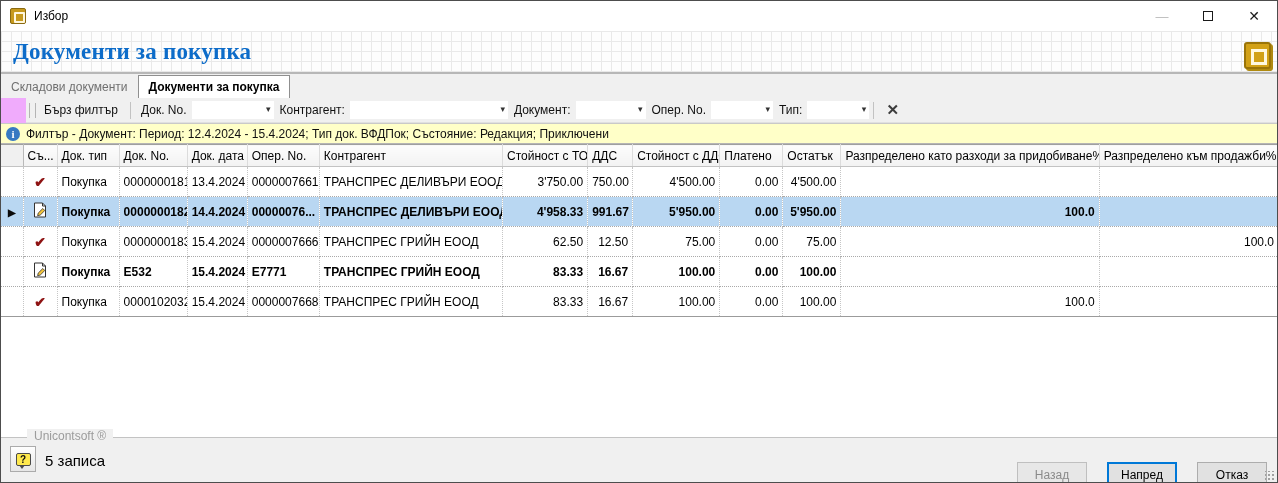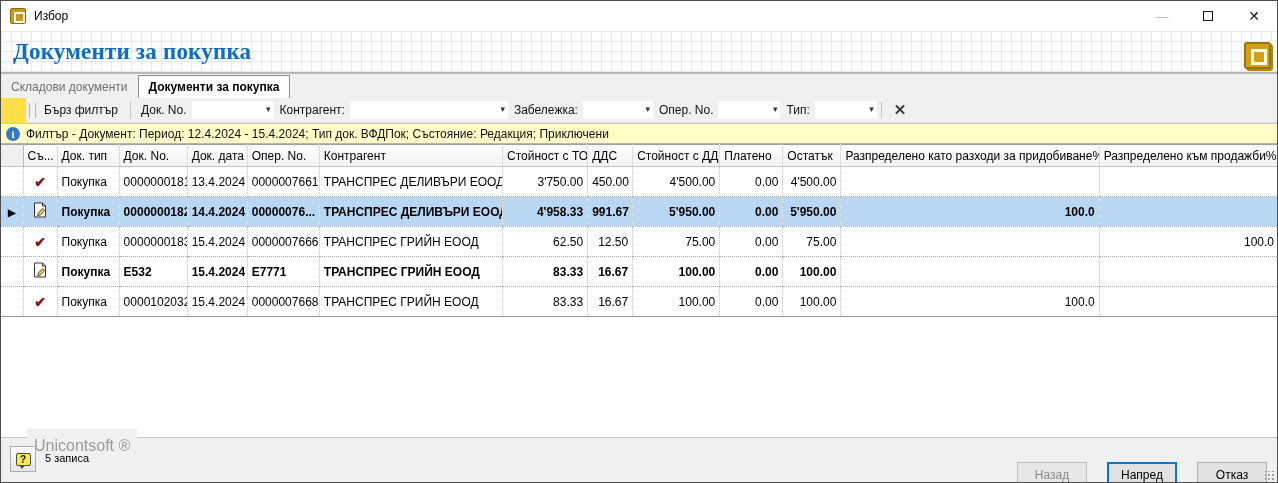--- a/index.html
+++ b/index.html
@@ -1,17 +1,17 @@
 <!DOCTYPE html>
 <html><head>
 <meta charset="utf-8">
 <style>
   * { margin:0; padding:0; box-sizing:border-box; }
   html,body { width:1278px; height:483px; font-family:"Liberation Sans", sans-serif; background:#e8e8e8; }
-  .window { position:relative; width:1278px; height:483px; background:#fde047; border:1px solid #4d4d4d; overflow:hidden; }
+  .window { position:relative; width:1278px; height:483px; background:#f0abfc; border:1px solid #4d4d4d; overflow:hidden; }
 
   
   .titlebar { height:30px; background:#ffffff; display:flex; align-items:center; }
   .titlebar .app-ico { width:16px; height:16px; margin:0 8px 0 9px; position:relative; background:#c79a1e; border:1px solid #8a6a10; border-radius:2px; }
   .titlebar .app-ico::after { content:""; position:absolute; left:3px; top:3px; width:7px; height:7px; border:2px solid #fff7dd; border-radius:1px; }
   .titlebar .title { font-size:12px; color:#000; }
   .win-controls { margin-left:auto; display:flex; height:30px; }
   .win-btn { width:46px; height:30px; display:flex; align-items:center; justify-content:center; font-size:13px; color:#1a1a1a; cursor:pointer; }
   .win-btn.min { color:#b9b9b9; }
   .win-btn.max span { display:block; width:10px; height:10px; border:1.5px solid #1a1a1a; }
@@ -56,25 +56,25 @@
   tr.sel td { background:#b9d7f2; }
   tr.bold td { font-weight:bold; }
   tr.lastline td { border-bottom:1px solid #9b9b9b; }
   .tri { font-size:10px; color:#0a0a0a; }
   .chk { color:#8e1313; font-size:14px; font-weight:bold; }
 
   
   .fillarea { background:#ffffff; height:120px; }
   .footer { position:relative; height:46px; background:#f0f0f0; }
   .legendline { position:absolute; top:0; left:0; right:0; height:1px; background:#c3c3c3; }
-  .legend { position:absolute; top:-8px; left:26px; background:#f0f0f0; padding:8px 7px; font-size:16px; color:#9b9b9b; }
+  .legend { position:absolute; top:-8px; left:26px; background:#f0f0f0; padding:0 7px; font-size:12px; color:#9b9b9b; }
   .help-btn { position:absolute; left:9px; top:9px; width:26px; height:26px; background:linear-gradient(#fefefe,#e6e6e6); border:1px solid #ababab; display:flex; align-items:center; justify-content:center; cursor:pointer; }
   .qmark { width:15px; height:13px; background:#ffe94d; border:1px solid #4a4a4a; border-radius:2px; font-size:10px; font-weight:bold; color:#111; text-align:center; line-height:12px; position:relative; }
   .qmark::after { content:""; position:absolute; left:2px; bottom:-4px; border-left:3px solid transparent; border-right:3px solid transparent; border-top:4px solid #4a4a4a; }
-  .records { position:absolute; left:44px; top:15px; font-size:11px; color:#000; }
+  .records { position:absolute; left:44px; top:15px; font-size:15px; color:#000; }
   .btnrow { position:absolute; right:10px; top:25px; display:flex; gap:20px; }
   .btn { width:70px; height:25px; font-size:12px; font-family:"Liberation Sans", sans-serif; background:#e1e1e1; border:1px solid #adadad; cursor:pointer; color:#000; }
   .btn:disabled { color:#8a8a8a; border-color:#bfbfbf; background:#e7e7e7; cursor:default; }
   .btn.default { border:2px solid #0078d7; }
   .resize-grip { position:absolute; right:2px; bottom:2px; width:10px; height:10px;
     background-image: radial-gradient(#a0a0a0 1px, transparent 1.2px); background-size:4px 4px; background-position:bottom right; }
 
   
   .editico { display:inline-block; }
 </style>
@@ -113,21 +113,21 @@
         <span class="f-label">Док. No.</span>
         <span class="combo" style="width: 82px;">
           <span style="font-size: 12px; padding-left: 3px;"></span>
           <span class="arr">▾</span>
         </span>
         <span class="f-label">Контрагент:</span>
         <span class="combo" style="width: 158px;">
           <span style="font-size: 12px; padding-left: 3px;"></span>
           <span class="arr">▾</span>
         </span>
-        <span class="f-label">Забележка:</span>
+        <span class="f-label">Документ:</span>
         <span class="combo" style="width: 70px;">
           <span style="font-size: 12px; padding-left: 3px;"></span>
           <span class="arr">▾</span>
         </span>
         <span class="f-label">Опер. No.</span>
         <span class="combo" style="width: 62px;">
           <span style="font-size: 12px; padding-left: 3px;"></span>
           <span class="arr">▾</span>
         </span>
         <span class="f-label">Тип:</span>
@@ -184,21 +184,21 @@
       <tbody id="body">
           <tr class="">
             <td class="rowind ctr"></td>
             <td class="ctr"><span class="chk">✔</span></td>
             <td>Покупка</td>
             <td>0000000181</td>
             <td>13.4.2024</td>
             <td>0000007661</td>
             <td>ТРАНСПРЕС ДЕЛИВЪРИ ЕООД</td>
             <td class="num">3'750.00</td>
-            <td class="num">450.00</td>
+            <td class="num">750.00</td>
             <td class="num">4'500.00</td>
             <td class="num">0.00</td>
             <td class="num">4'500.00</td>
             <td class="num"></td>
             <td class="num"></td>
           </tr>
           <tr class="sel bold ">
             <td class="rowind ctr"><span class="tri">▶</span></td>
             <td class="ctr"><span><svg class="editico" width="14" height="16" viewBox="0 0 14 16">
                   <path d="M1.5 1h8l3 3v11h-11z" fill="#fff" stroke="#333" stroke-width="1"></path>

